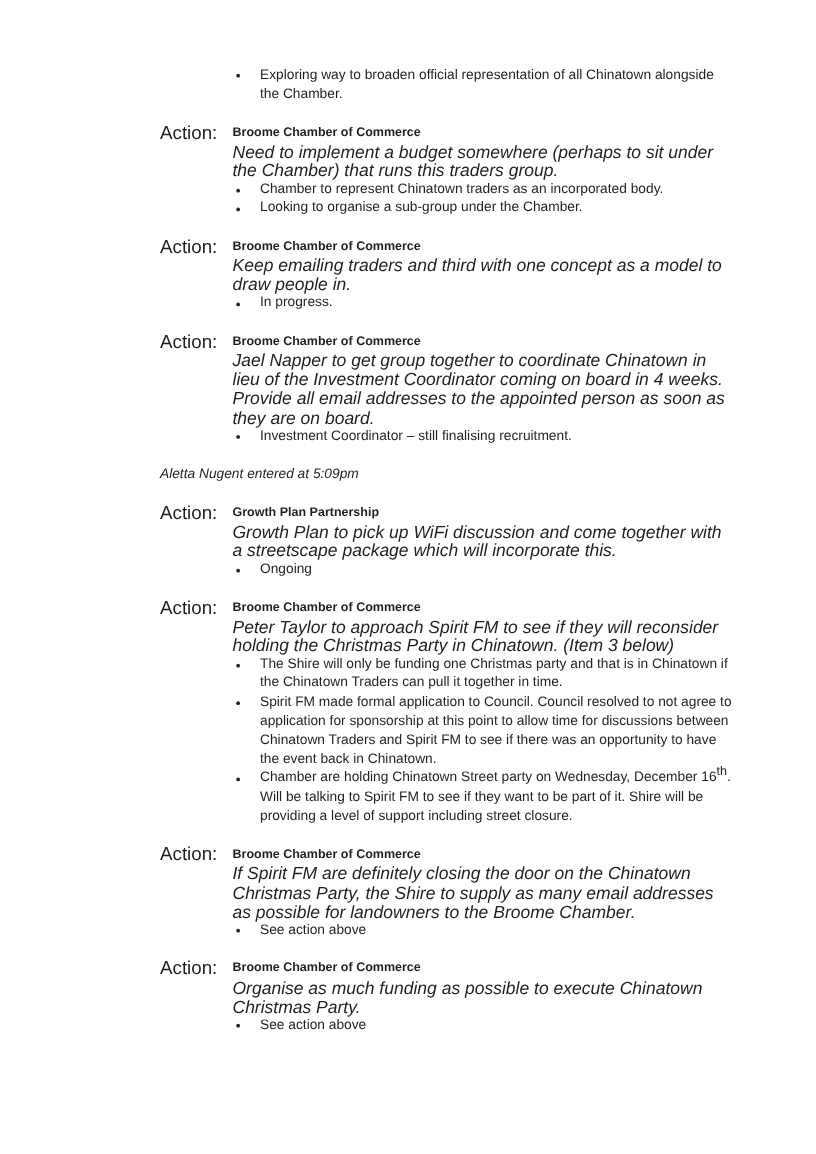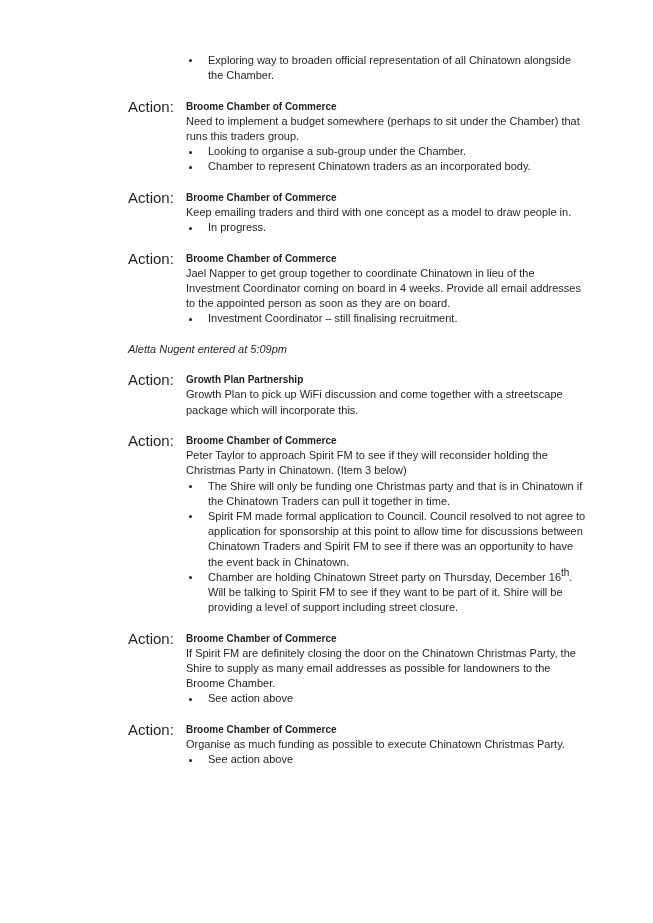--- a/index.html
+++ b/index.html
@@ -48,22 +48,23 @@
     flex: 1 1 auto;
     width: 400px;
   }
 
   .heading {
     font-size: 10px;
     line-height: 15.2px;
     font-weight: bold;
   }
   .desc {
-    font-size: 11px;
-    line-height: 15.2px;
+    font-size: 14px;
+    line-height: 15.2px;
+    font-style: italic;
   }
 
   
   ul.bullets {
     list-style: none;
     margin: 0;
     padding: 0;
   }
   ul.bullets > li {
     position: relative;
@@ -116,22 +117,22 @@
     </div>
 
     <div class="gap-block"></div>
 
     <div class="block">
       <div class="label-col">Action:</div>
       <div class="content-col">
         <div class="heading">Broome Chamber of Commerce</div>
         <div class="desc">Need to implement a budget somewhere (perhaps to sit under the Chamber) that runs this traders group.</div>
         <ul class="bullets">
+          <li>Chamber to represent Chinatown traders as an incorporated body.</li>
           <li>Looking to organise a sub-group under the Chamber.</li>
-          <li>Chamber to represent Chinatown traders as an incorporated body.</li>
         </ul>
       </div>
     </div>
 
     <div class="gap-block"></div>
 
     <div class="block">
       <div class="label-col">Action:</div>
       <div class="content-col">
         <div class="heading">Broome Chamber of Commerce</div>
@@ -159,34 +160,37 @@
 
     <div class="note-line">Aletta Nugent entered at 5:09pm</div>
 
     <div class="gap-block"></div>
 
     <div class="block">
       <div class="label-col">Action:</div>
       <div class="content-col">
         <div class="heading">Growth Plan Partnership</div>
         <div class="desc">Growth Plan to pick up WiFi discussion and come together with a streetscape package which will incorporate this.</div>
+        <ul class="bullets">
+          <li>Ongoing</li>
+        </ul>
       </div>
     </div>
 
     <div class="gap-block"></div>
 
     <div class="block">
       <div class="label-col">Action:</div>
       <div class="content-col">
         <div class="heading">Broome Chamber of Commerce</div>
         <div class="desc">Peter Taylor to approach Spirit FM to see if they will reconsider holding the Christmas Party in Chinatown. (Item 3 below)</div>
         <ul class="bullets">
           <li>The Shire will only be funding one Christmas party and that is in Chinatown if the Chinatown Traders can pull it together in time.</li>
           <li>Spirit FM made formal application to Council. Council resolved to not agree to application for sponsorship at this point to allow time for discussions between Chinatown Traders and Spirit FM to see if there was an opportunity to have the event back in Chinatown.</li>
-          <li><span>Chamber are holding Chinatown Street party on Thursday, December 16</span><sup>th</sup><span>. Will be talking to Spirit FM to see if they want to be part of it. Shire will be providing a level of support including street closure.</span></li>
+          <li><span>Chamber are holding Chinatown Street party on Wednesday, December 16</span><sup>th</sup><span>. Will be talking to Spirit FM to see if they want to be part of it. Shire will be providing a level of support including street closure.</span></li>
         </ul>
       </div>
     </div>
 
     <div class="gap-block"></div>
 
     <div class="block">
       <div class="label-col">Action:</div>
       <div class="content-col">
         <div class="heading">Broome Chamber of Commerce</div>

